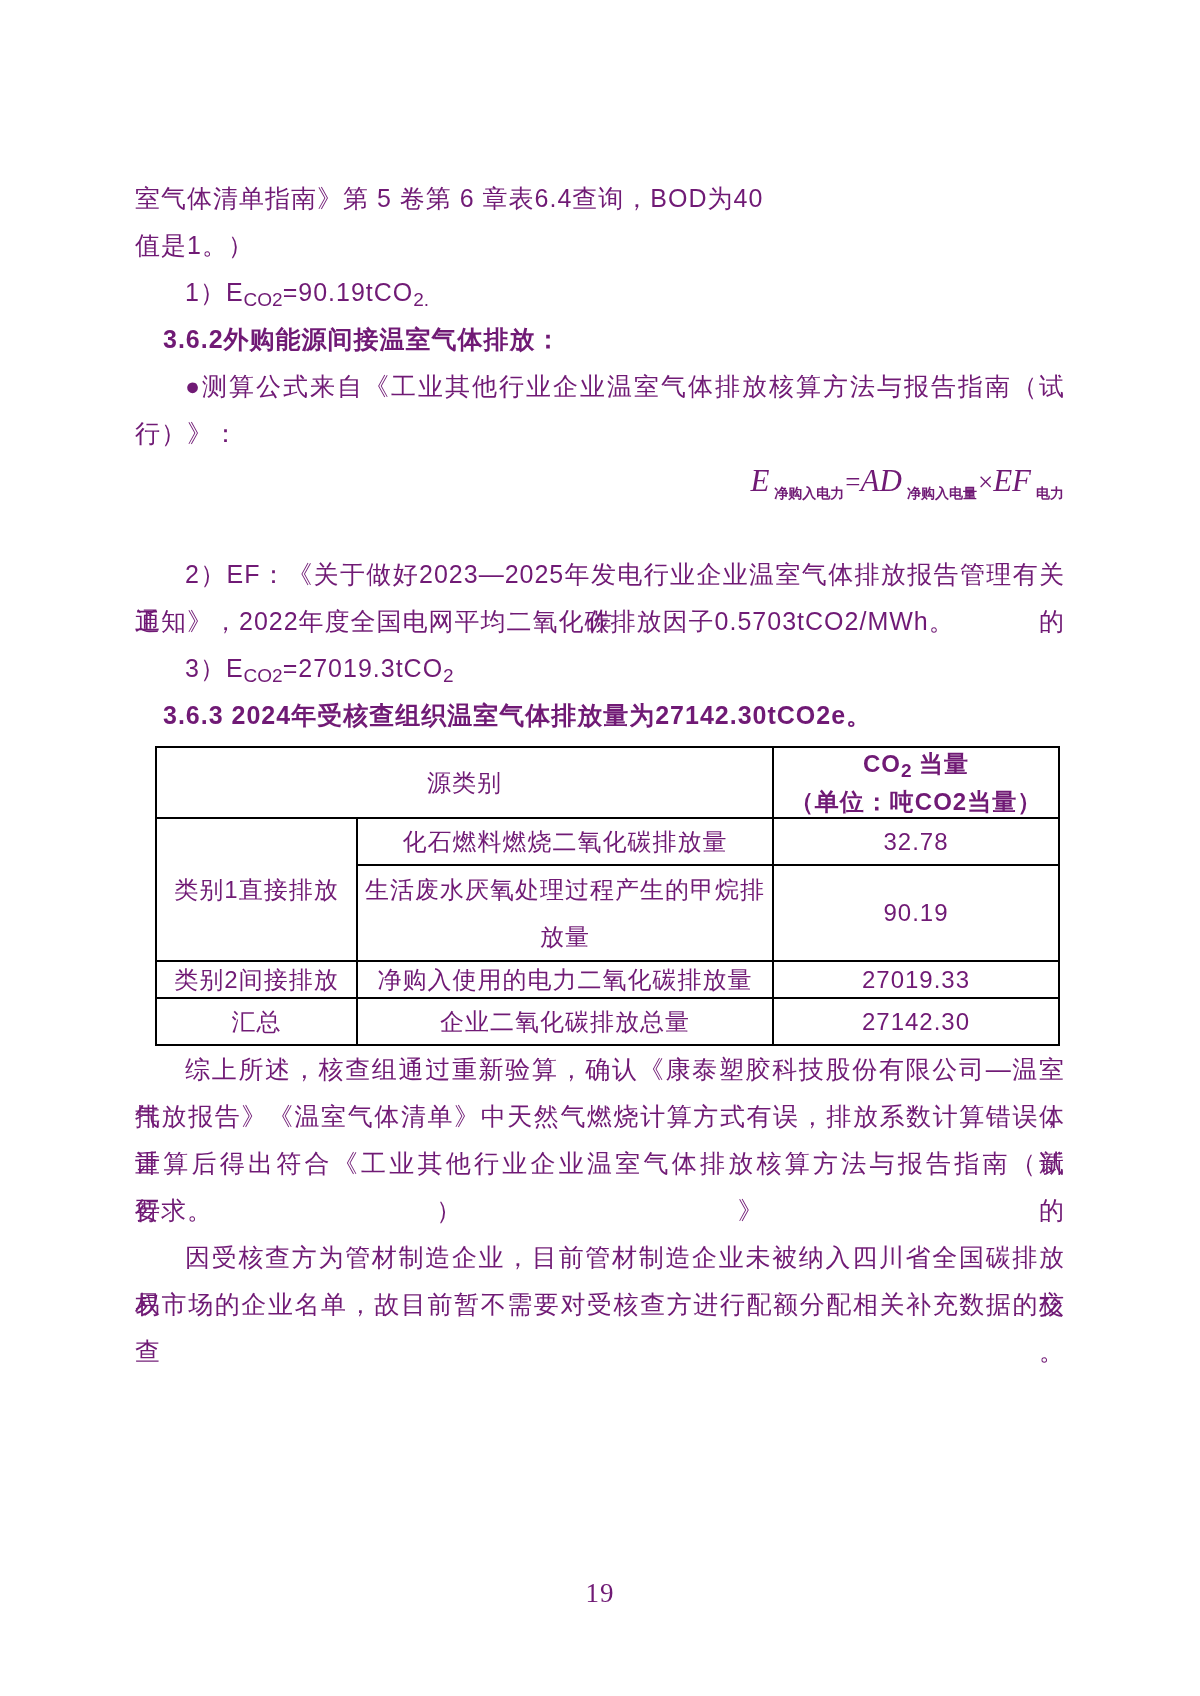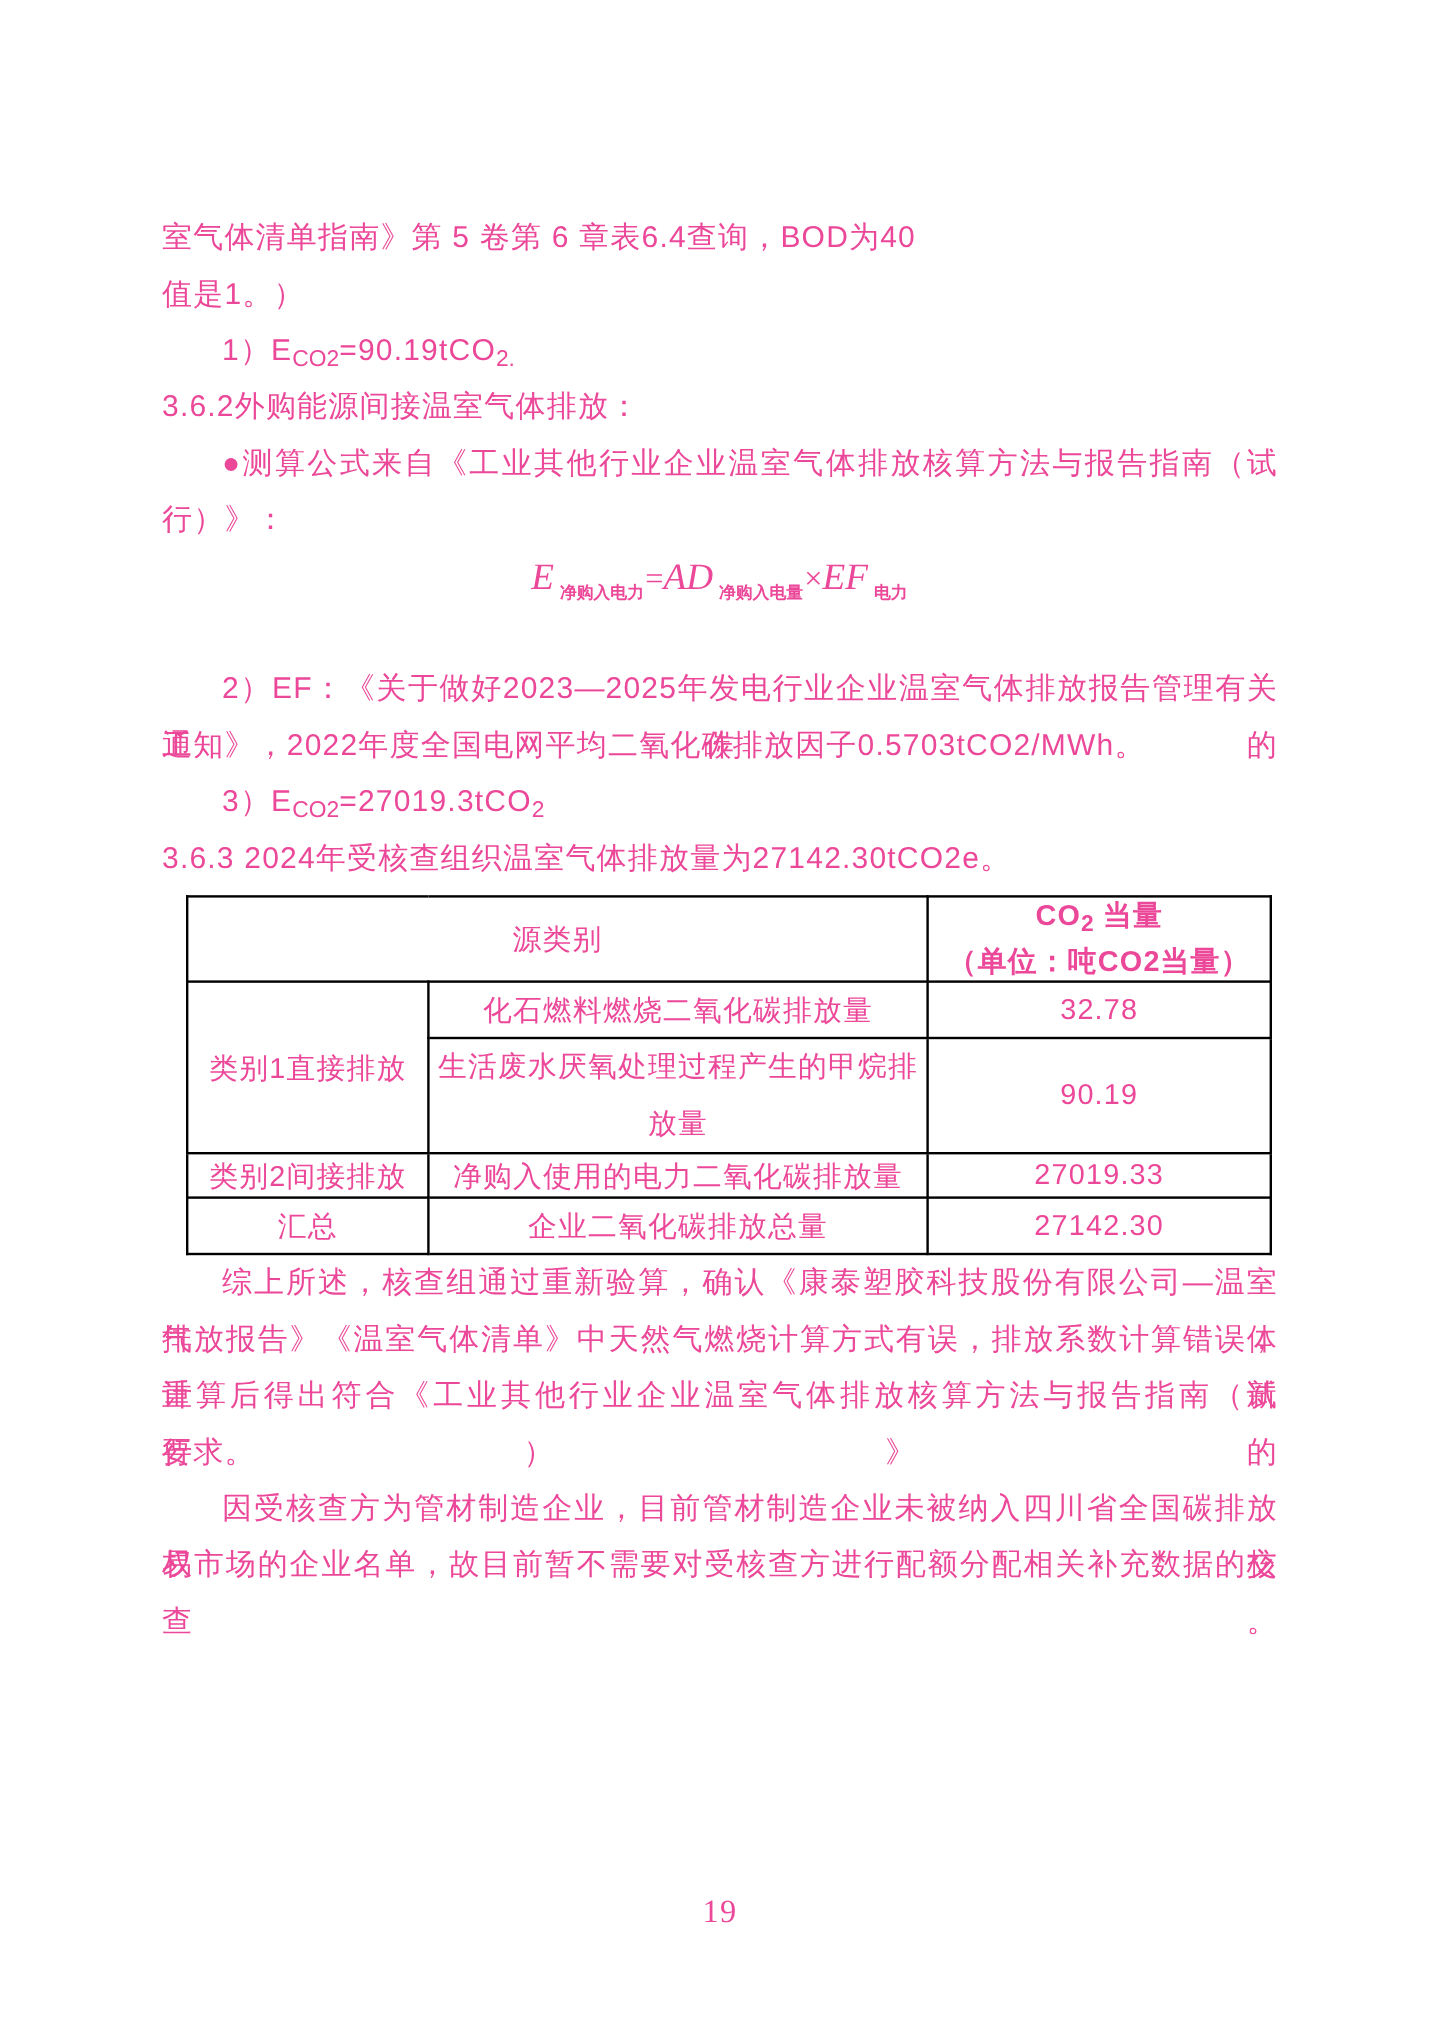--- a/index.html
+++ b/index.html
@@ -3,21 +3,21 @@
 <meta charset="utf-8">
 <style>
   html,body { margin:0; padding:0; background:#e8e8e8; }
   .page {
     position: relative;
     width: 1200px;
     height: 1696px;
     margin: 0 auto;
     background: #ffffff;
     font-family: "Liberation Sans", "DejaVu Sans", sans-serif;
-    color: #ec4899;
+    color: #701a75;
     overflow: hidden;
   }
   .content {
     position: absolute;
     left: 135px;
     top: 175px;
     width: 930px;
   }
   .line {
     height: 47px;
@@ -25,31 +25,31 @@
     font-size: 25px;
     letter-spacing: 1px;
     white-space: nowrap;
   }
   .fill {
     white-space: normal;
     text-align: justify;
     text-align-last: justify;
   }
   .indent { text-indent: 50px; }
-  .bold { font-weight: normal; }
+  .bold { font-weight: bold; margin-left: 28px; }
   sub.small {
     font-size: 19px;
     letter-spacing: 0;
     vertical-align: -5px;
   }
   
   .formula-row {
     height: 47px;
     line-height: 47px;
-    text-align: center;
+    text-align: right;
     font-family: "Liberation Serif", "DejaVu Serif", serif;
   }
   .f-var { font-style: italic; font-size: 31px; }
   .f-sub {
     font-size: 14px;
     font-weight: bold;
     font-family: "Liberation Sans", "DejaVu Sans", sans-serif;
     vertical-align: -7px;
     margin-left: 5px;
     margin-right: 1px;

